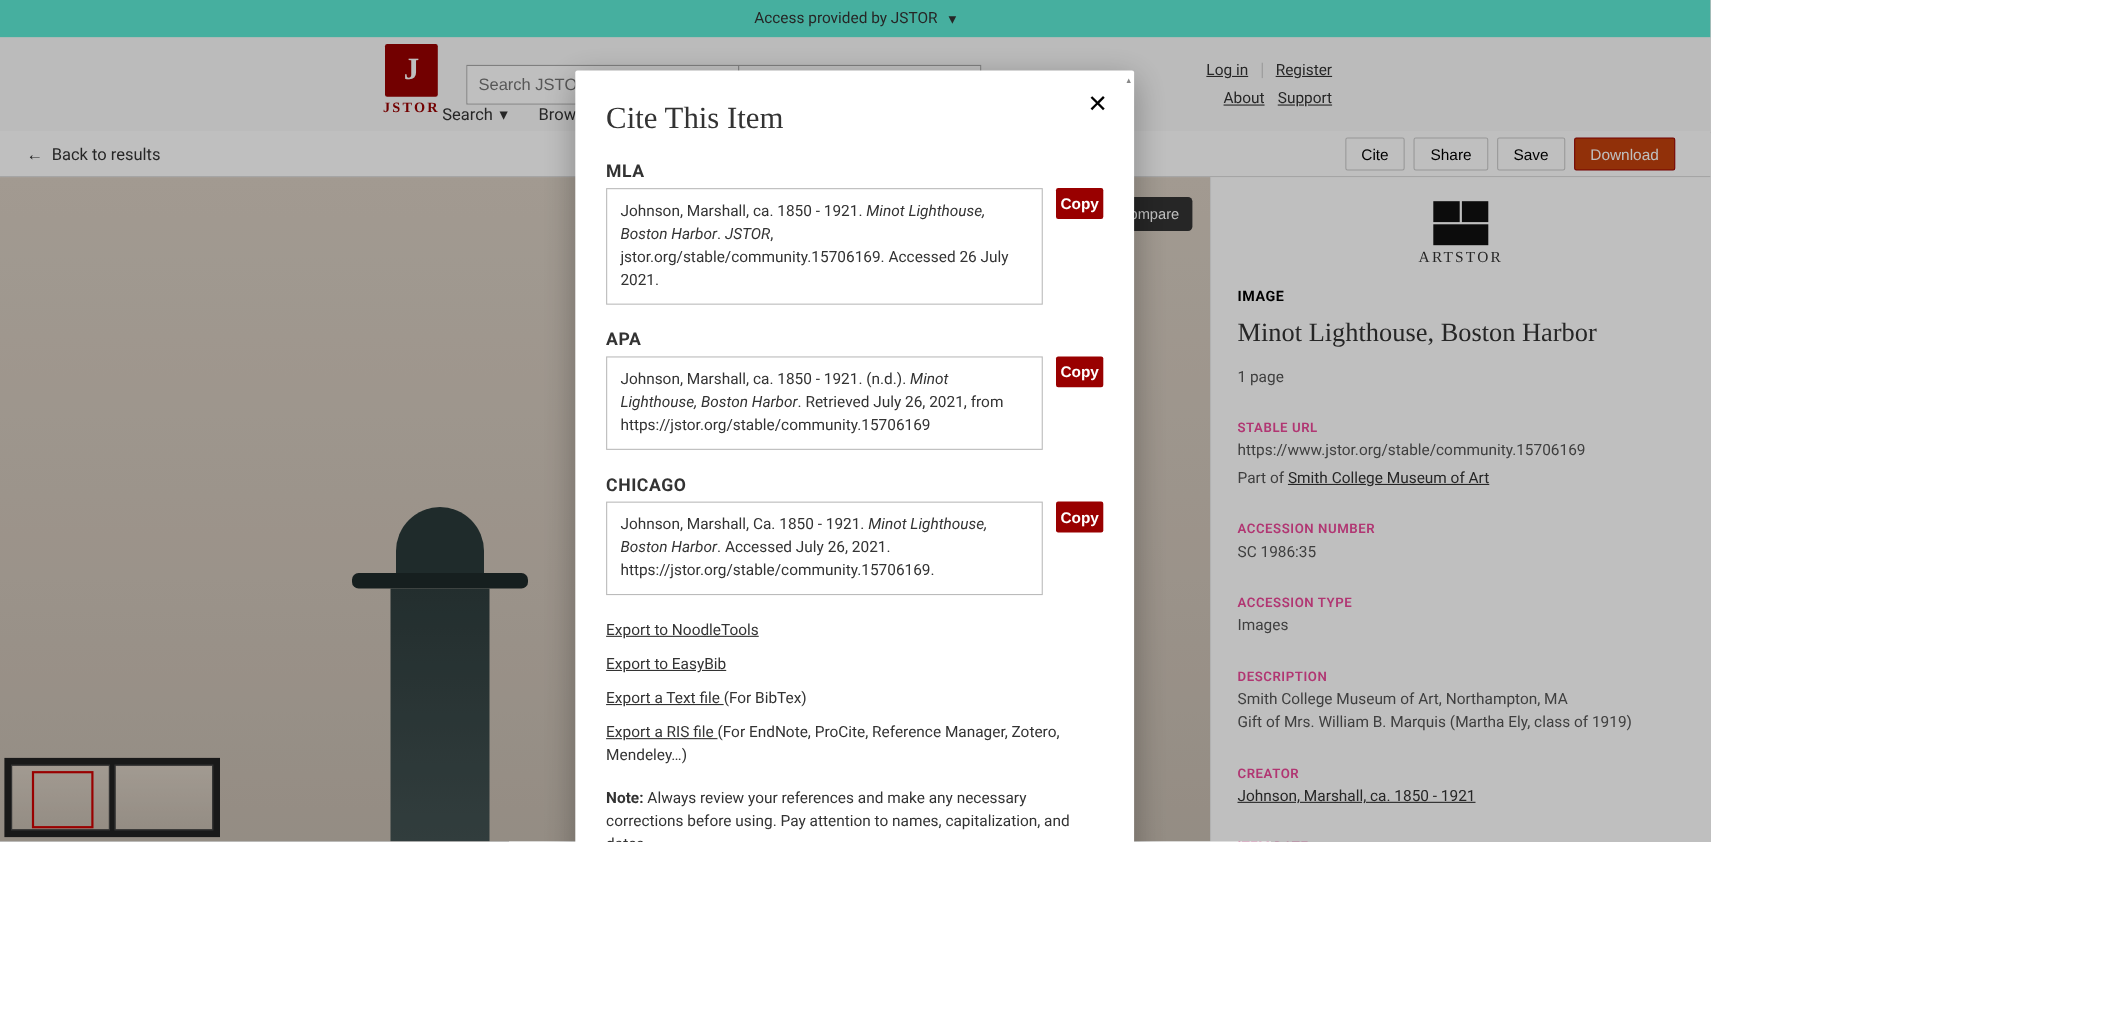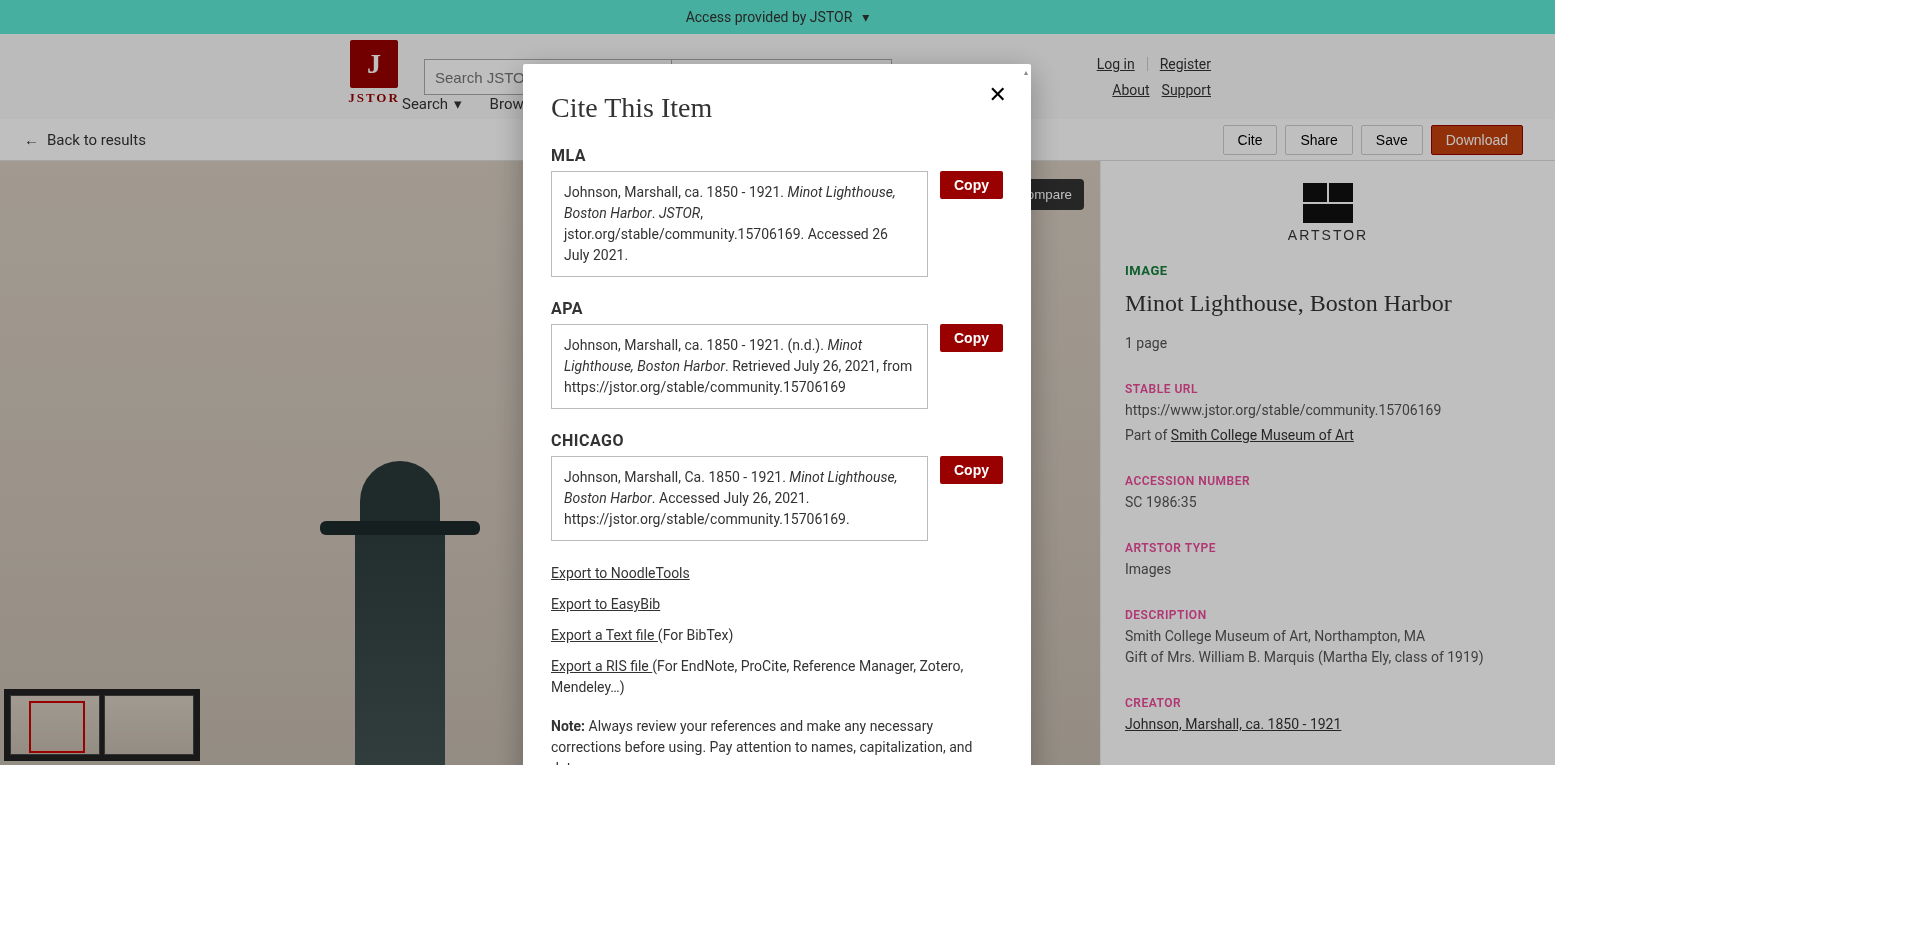--- a/index.html
+++ b/index.html
@@ -38,38 +38,38 @@
 .lighthouse .gallery { width:160px; height:14px; background:#1e2a2a; border-radius: 6px; }
 .lighthouse .shaft { width:90px; height:320px; background: linear-gradient(180deg,#2f3e3e,#4a5a5a); margin:0 auto; }
 .compare-btn { position:absolute; right:16px; top:18px; background:#333; color:#fff; border:none; border-radius:4px; padding:8px 12px; display:flex; gap:8px; align-items:center; cursor:pointer; }
 .thumbs { position:absolute; left:4px; bottom:4px; display:flex; gap:4px; background:#222; padding:6px; }
 .thumbs .thumb { width:90px; height:60px; background:linear-gradient(#d8cec2,#c6bcb0); border:1px solid #444; position:relative; }
 .thumbs .thumb.active::after { content:""; position:absolute; left:20%; top:8%; width:60%; height:84%; border:2px solid #cc0000; }
 .sidebar { width:455px; padding:22px 24px; overflow:auto; border-left:1px solid #eee; }
 .artstor-logo { display:flex; flex-direction:column; align-items:center; margin: 0 auto 20px; width:100px; }
 .artstor-logo .grid { display:grid; grid-template-columns: 1fr 1fr; gap:2px; width:50px; height:40px; margin-bottom:4px; }
 .artstor-logo .grid span { background:#111; }
-.artstor-logo .txt { font-family: Liberation Sans, sans-serif; font-size:14px; letter-spacing:2px; color:#333; }
+.artstor-logo .txt { font-family: Liberation Serif, serif; font-size:14px; letter-spacing:2px; color:#333; }
 .sidebar .label { font-size:12px; color:#ec4899; font-weight:600; letter-spacing:0.5px; margin-top:28px; }
-.sidebar .image-label { font-size:13px; color:#15803d; font-weight:700; letter-spacing:0.5px; margin-top:0; }
+.sidebar .image-label { font-size:13px; color:#000000; font-weight:700; letter-spacing:0.5px; margin-top:0; }
 .sidebar h1 { font-family: Georgia, 'Times New Roman', serif; font-weight:500; font-size:24px; margin:10px 0 14px; line-height:1.3; }
 .sidebar .val { font-size:14px; color:#555; margin-top:4px; line-height:1.5; }
 .sidebar a { color:#333; text-decoration:underline; }
 
 .modal { position:absolute; z-index:20; background:#fff; width:508px; left:523px; top:64px; box-shadow: 0 8px 30px rgba(0,0,0,0.3); border-radius:2px; padding:28px 28px 28px 28px; }
 .modal-scroll { position:absolute; right:0; top:4px; bottom:4px; width:10px; display:flex; flex-direction:column; justify-content:space-between; align-items:center; }
 .modal-scroll .arrow { font-size:8px; color:#888; }
 .modal h2 { font-family: Georgia, 'Times New Roman', serif; font-size:28px; font-weight:500; margin-bottom:22px; }
 .modal .close { position:absolute; top:20px; right:24px; background:none; border:none; font-size:22px; cursor:pointer; line-height:1; }
 .cite-block { margin-bottom:22px; }
 .cite-block .style-label { font-size:16px; font-weight:700; letter-spacing:0.5px; margin-bottom:6px; }
 .cite-row { display:flex; gap:12px; align-items:flex-start; }
 .cite-box { border:1px solid #bbb; padding:10px 12px; font-size:14px; line-height:1.5; flex:1; }
 .cite-box em { font-style:italic; }
-.copy-btn { background:#990000; color:#fff; border:none; padding:6px 14px; font-size:14px; font-weight:600; cursor:pointer; border-radius:2px; }
+.copy-btn { background:#990000; color:#fff; border:none; padding:6px 4px; font-size:14px; font-weight:600; cursor:pointer; border-radius:2px; }
 .export-list { display:flex; flex-direction:column; gap:10px; margin-top:6px; font-size:14px; line-height:1.5; }
 .export-list a { color:#333; text-decoration:underline; }
 .note { font-size:14px; margin-top:18px; line-height:1.5; }
 .note b { font-weight:700; }
 </style>
 </head>
 <body>
 
 <div class="page">
   <div class="top-bar">
@@ -163,21 +163,21 @@
       <div class="image-label">IMAGE</div>
       <h1>Minot Lighthouse, Boston Harbor</h1>
       <div class="val">1 page</div>
       <div class="label">STABLE URL</div>
       <div class="val">https://www.jstor.org/stable/community.15706169</div>
       <div class="val">
         <span>Part of </span><a>Smith College Museum of Art</a>
       </div>
       <div class="label">ACCESSION NUMBER</div>
       <div class="val">SC 1986:35</div>
-      <div class="label">ARTSTOR TYPE</div>
+      <div class="label">ACCESSION TYPE</div>
       <div class="val">Images</div>
       <div class="label">DESCRIPTION</div>
       <div class="val">Smith College Museum of Art, Northampton, MA</div>
       <div class="val" style="margin-top:0">Gift of Mrs. William B. Marquis (Martha Ely, class of 1919)</div>
       <div class="label">CREATOR</div>
       <div class="val"><a>Johnson, Marshall, ca. 1850 - 1921</a></div>
       <div class="label">ITEM DATE</div>
       <div class="val">n.d.</div>
       <div class="label">DESCRIPTION</div>
     </div>

